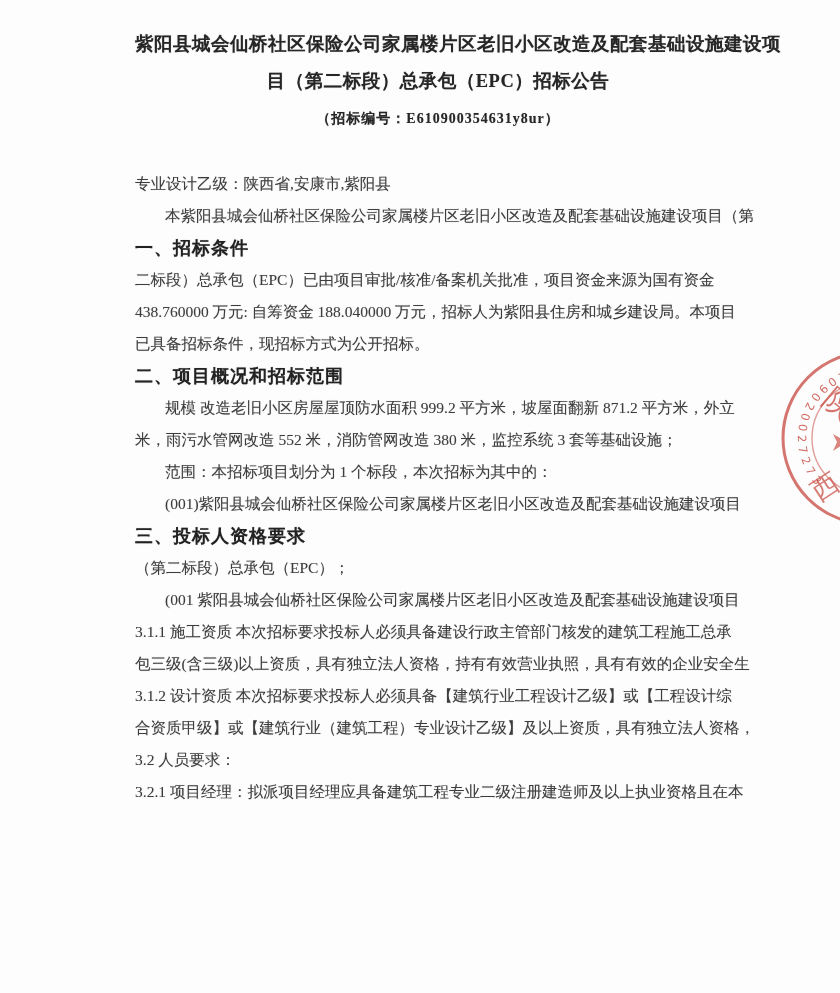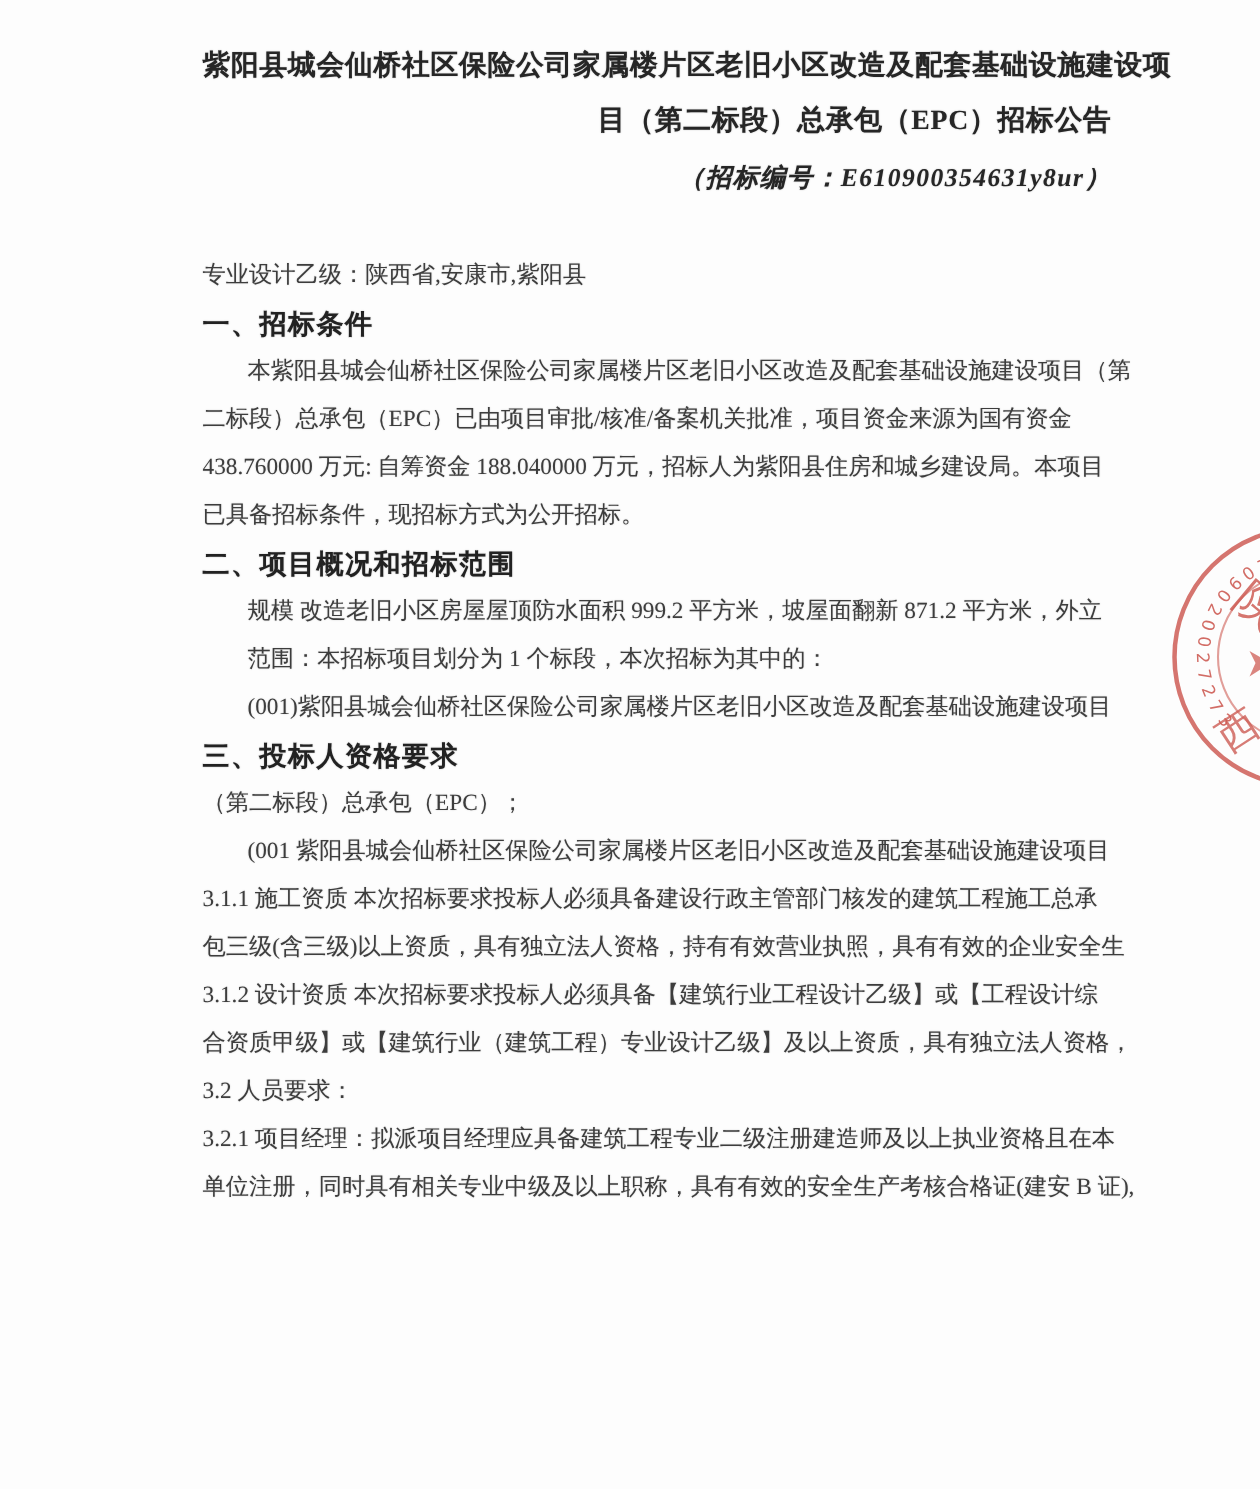--- a/index.html
+++ b/index.html
@@ -5,27 +5,27 @@
   html,body{margin:0;padding:0;background:#ffffff;}
   .page{
     position:relative;
     width:840px;height:993px;
     background:#fdfdfd;
     overflow:hidden;
     font-family:"Liberation Serif","DejaVu Serif",serif;
   }
   .title-block{
     position:absolute;top:26px;left:135px;width:606px;
-    text-align:right;
+    text-align:center;
     font-size:18.5px;font-weight:bold;color:#262626;
     line-height:37px;letter-spacing:0.5px;
     text-shadow:0 0 1px rgba(40,40,40,0.35);
   }
   .title-block .t-line{height:37px;white-space:nowrap;}
-  .title-block .t-line.sub{font-size:17px;letter-spacing:1px;font-style:italic;}
+  .title-block .t-line.sub{font-size:14px;letter-spacing:1px;}
   .body-block{
     position:absolute;top:168px;left:135px;width:606px;
     font-size:15.5px;color:#3d3d3d;
     text-shadow:0 0 1px rgba(60,60,60,0.30);
   }
   .line{height:32px;line-height:32px;white-space:nowrap;}
   .line.ind{padding-left:30px;}
   .line.heading{
     font-weight:bold;font-size:18px;color:#222222;
     letter-spacing:1px;
@@ -46,41 +46,41 @@
 
   <div class="title-block">
     <div class="t-line">紫阳县城会仙桥社区保险公司家属楼片区老旧小区改造及配套基础设施建设项</div>
     <div class="t-line">目（第二标段）总承包（EPC）招标公告</div>
     <div class="t-line sub">（招标编号：E610900354631y8ur）</div>
   </div>
 
   <div class="body-block">
     <div class="line">专业设计乙级：陕西省,安康市,紫阳县</div>
 
+    <div class="line ind">本紫阳县城会仙桥社区保险公司家属楼片区老旧小区改造及配套基础设施建设项目（第</div>
     <div class="line heading">一、招标条件</div>
-    <div class="line ind">本紫阳县城会仙桥社区保险公司家属楼片区老旧小区改造及配套基础设施建设项目（第</div>
     <div class="line">二标段）总承包（EPC）已由项目审批/核准/备案机关批准，项目资金来源为国有资金</div>
     <div class="line">438.760000 万元: 自筹资金 188.040000 万元，招标人为紫阳县住房和城乡建设局。本项目</div>
     <div class="line">已具备招标条件，现招标方式为公开招标。</div>
 
     <div class="line heading">二、项目概况和招标范围</div>
     <div class="line ind">规模 改造老旧小区房屋屋顶防水面积 999.2 平方米，坡屋面翻新 871.2 平方米，外立</div>
+    <div class="line">米，雨污水管网改造 552 米，消防管网改造 380 米，监控系统 3 套等基础设施；</div>
     <div class="line ind">范围：本招标项目划分为 1 个标段，本次招标为其中的：</div>
     <div class="line ind">(001)紫阳县城会仙桥社区保险公司家属楼片区老旧小区改造及配套基础设施建设项目</div>
     <div class="line heading">三、投标人资格要求</div>
 
     <div class="line">（第二标段）总承包（EPC）；</div>
     <div class="line ind">(001 紫阳县城会仙桥社区保险公司家属楼片区老旧小区改造及配套基础设施建设项目</div>
     <div class="line">3.1.1 施工资质 本次招标要求投标人必须具备建设行政主管部门核发的建筑工程施工总承</div>
     <div class="line">包三级(含三级)以上资质，具有独立法人资格，持有有效营业执照，具有有效的企业安全生</div>
     <div class="line">3.1.2 设计资质 本次招标要求投标人必须具备【建筑行业工程设计乙级】或【工程设计综</div>
     <div class="line">合资质甲级】或【建筑行业（建筑工程）专业设计乙级】及以上资质，具有独立法人资格，</div>
     <div class="line">3.2 人员要求：</div>
     <div class="line">3.2.1 项目经理：拟派项目经理应具备建筑工程专业二级注册建造师及以上执业资格且在本</div>
-    <div class="line">单位注册，同时具有相关专业中级及以上职称，具有有效的安全生产考核合格证(建安 B 证),</div>
   </div>
 
   <svg class="seal" viewBox="0 0 200 200" width="200" height="200">
 
     <circle cx="100" cy="100" r="86" fill="none" stroke="#c9473e" stroke-width="3" opacity="0.85"></circle>
 
     <circle cx="100" cy="100" r="57" fill="none" stroke="#c9473e" stroke-width="1.4" opacity="0.6"></circle>
 
     <path id="sealArc" d="M 100 29 A 71 71 0 0 0 100 171" fill="none"></path>
     <text font-size="11.5" letter-spacing="4.5" fill="#c9473e" opacity="0.9">

